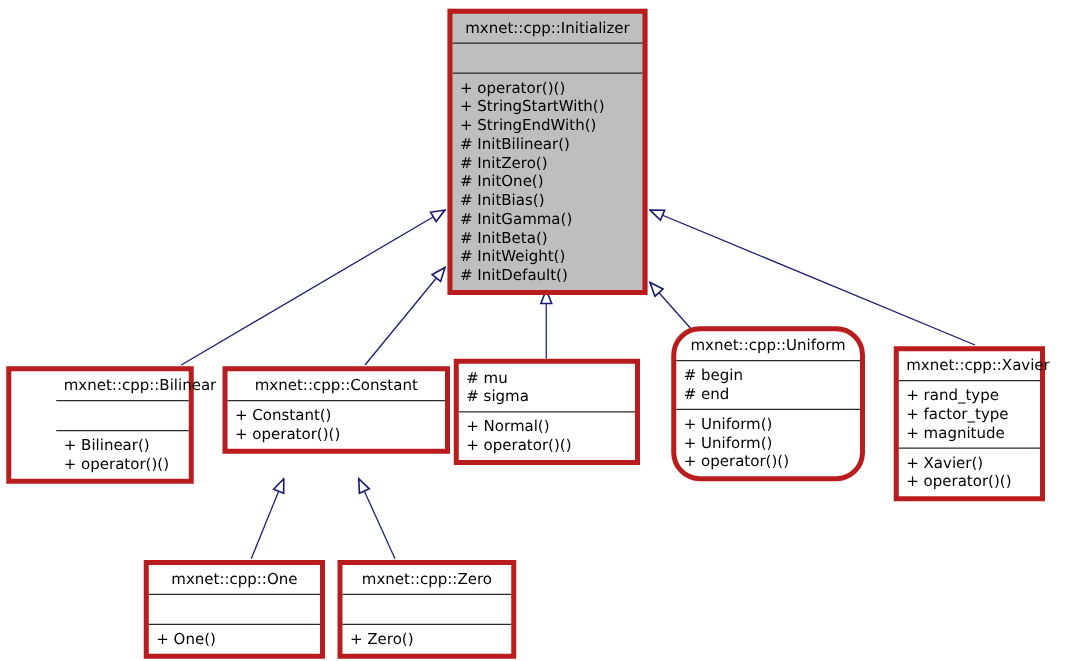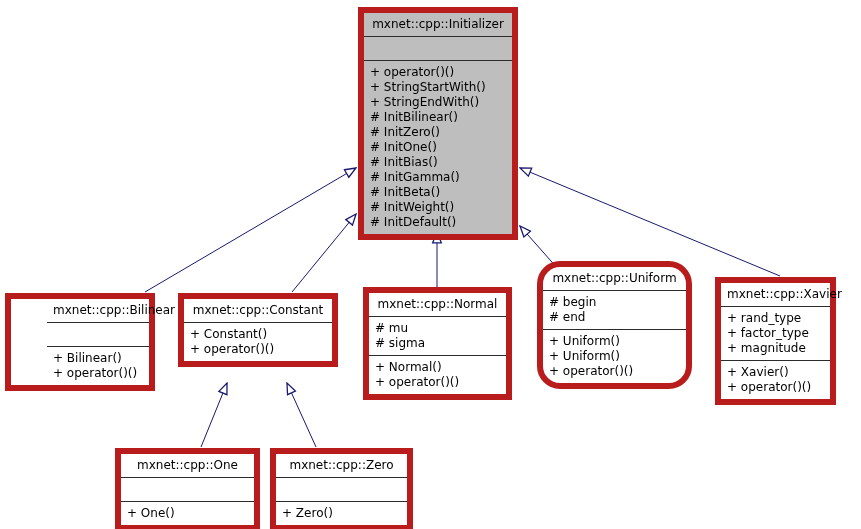--- a/index.html
+++ b/index.html
@@ -9,21 +9,21 @@
     font-family: "DejaVu Sans", "Liberation Sans", sans-serif;
     position: relative;
     overflow: hidden;
   }
   #diagram { position: absolute; left: 0; top: 0; width: 861px; height: 529px; }
   #edges { position: absolute; left: 0; top: 0; z-index: 0; }
   .class-box {
     position: absolute;
     z-index: 1;
     background: #ffffff;
-    border: 6px solid #b91c1c;
+    border: 4px solid #b91c1c;
     font-size: 12px;
     line-height: 15px;
     color: #000000;
     box-sizing: border-box;
     cursor: pointer;
   }
   .class-box.highlight { background: #bebebe; }
   .class-title {
     text-align: center;
     padding: 4px 6px;
@@ -77,28 +77,27 @@
 # InitDefault()</div>
   </div>
 
   <div class="class-box" style="left:5px; top:293px; width:150px;padding-left:36px;">
     <div class="class-title">mxnet::cpp::Bilinear</div>
     <div class="class-attrs"></div>
     <div class="class-methods">+ Bilinear()
 + operator()()</div>
   </div>
 
-  <div class="class-box" style="left:178px; top:293px; width:160px;">
+  <div class="class-box" style="left:178px; top:293px; width:182px;">
     <div class="class-title">mxnet::cpp::Constant</div>
     <div class="class-methods">+ Constant()
 + operator()()</div>
   </div>
 
   <div class="class-box" style="left:363px; top:287px; width:149px;">
-    <div class="class-title">mxnet::cpp::Normal</div>
     <div class="class-attrs"># mu
 # sigma</div>
     <div class="class-methods">+ Normal()
 + operator()()</div>
   </div>
 
   <div class="class-box" style="left:537px; top:261px; width:155px;border-radius:23px;">
     <div class="class-title">mxnet::cpp::Uniform</div>
     <div class="class-attrs"># begin
 # end</div>

